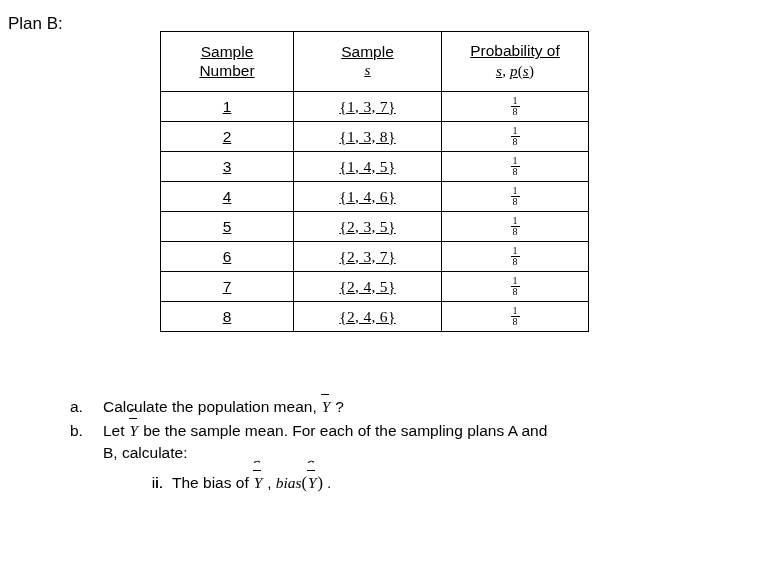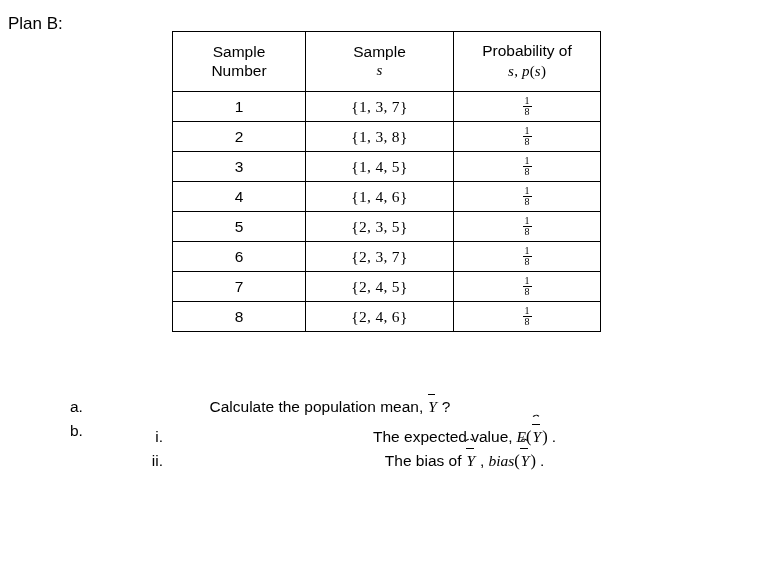--- a/index.html
+++ b/index.html
@@ -23,25 +23,26 @@
     left: 8px;
     top: 14px;
     font-size: 17px;
     line-height: 1.2;
     white-space: nowrap;
   }
 
   
   .sample-table {
     position: absolute;
-    left: 172px;
+    left: 160px;
     top: 31px;
     border-collapse: collapse;
     table-layout: fixed;
     background: #fff;
+    text-decoration: underline;
   }
   .sample-table th,
   .sample-table td {
     border: 1.3px solid #000;
     text-align: center;
     vertical-align: middle;
     padding: 0;
   }
   .col-num   { width: 133px; }
   .col-samp  { width: 148px; }
@@ -113,21 +114,20 @@
     margin-bottom: 2px;
   }
   .q-marker {
     position: absolute;
     width: 30px;
     text-align: left;
     font-size: 15.5px;
   }
   .q-body {
     display: block;
-    text-align: center;
   }
 
   .lvl1 .q-marker { left: 70px; }
   .lvl1 .q-body   { margin-left: 103px; margin-right: 200px; }
 
   .lvl2 { }
   .lvl2 .q-marker { left: 137px; width: 26px; text-align: right; }
   .lvl2 .q-body   { margin-left: 172px; }
 
   .sub-gap { margin-top: 8px; }
@@ -300,25 +300,25 @@
 
 <div class="questions">
 
   <div class="q-item lvl1">
     <span class="q-marker">a.</span>
     <span class="q-body"><span>Calculate the population mean,</span><span class="q-spacer"></span><span class="ymath"><span class="bar"></span><span class="yglyph">Y</span></span><span class="q-spacer"></span><span>?</span></span>
   </div>
 
   <div class="q-item lvl1">
     <span class="q-marker">b.</span>
+    <span class="q-body"><span>Let</span><span class="q-spacer"></span><span class="ymath hatbar"><span class="hat"></span><span class="bar"></span><span class="yglyph">Y</span></span><span class="q-spacer"></span><span>be the sample mean. For each of the sampling plans A and B, calculate:</span></span>
   </div>
 
   <div class="q-item lvl2 sub-gap">
     <span class="q-marker">i.</span>
-    <span class="q-body"><span>The expected value,</span><span class="q-spacer"></span><span class="fn-italic">E</span><span class="paren">(</span><span class="ymath hatbar"><span class="hat"></span><span class="bar"></span><span class="yglyph">Y</span></span><span class="paren">)</span><span class="q-spacer"></span><span>.</span></span>
   </div>
 
   <div class="q-item lvl2">
     <span class="q-marker">ii.</span>
     <span class="q-body"><span>The bias of</span><span class="q-spacer"></span><span class="ymath hatbar"><span class="hat"></span><span class="bar"></span><span class="yglyph">Y</span></span><span class="q-spacer"></span><span>,</span><span class="q-spacer"></span><span class="fn-italic">bias</span><span class="paren">(</span><span class="ymath hatbar"><span class="hat"></span><span class="bar"></span><span class="yglyph">Y</span></span><span class="paren">)</span><span class="q-spacer"></span><span>.</span></span>
   </div>
 
 </div>
 
 </body></html>

